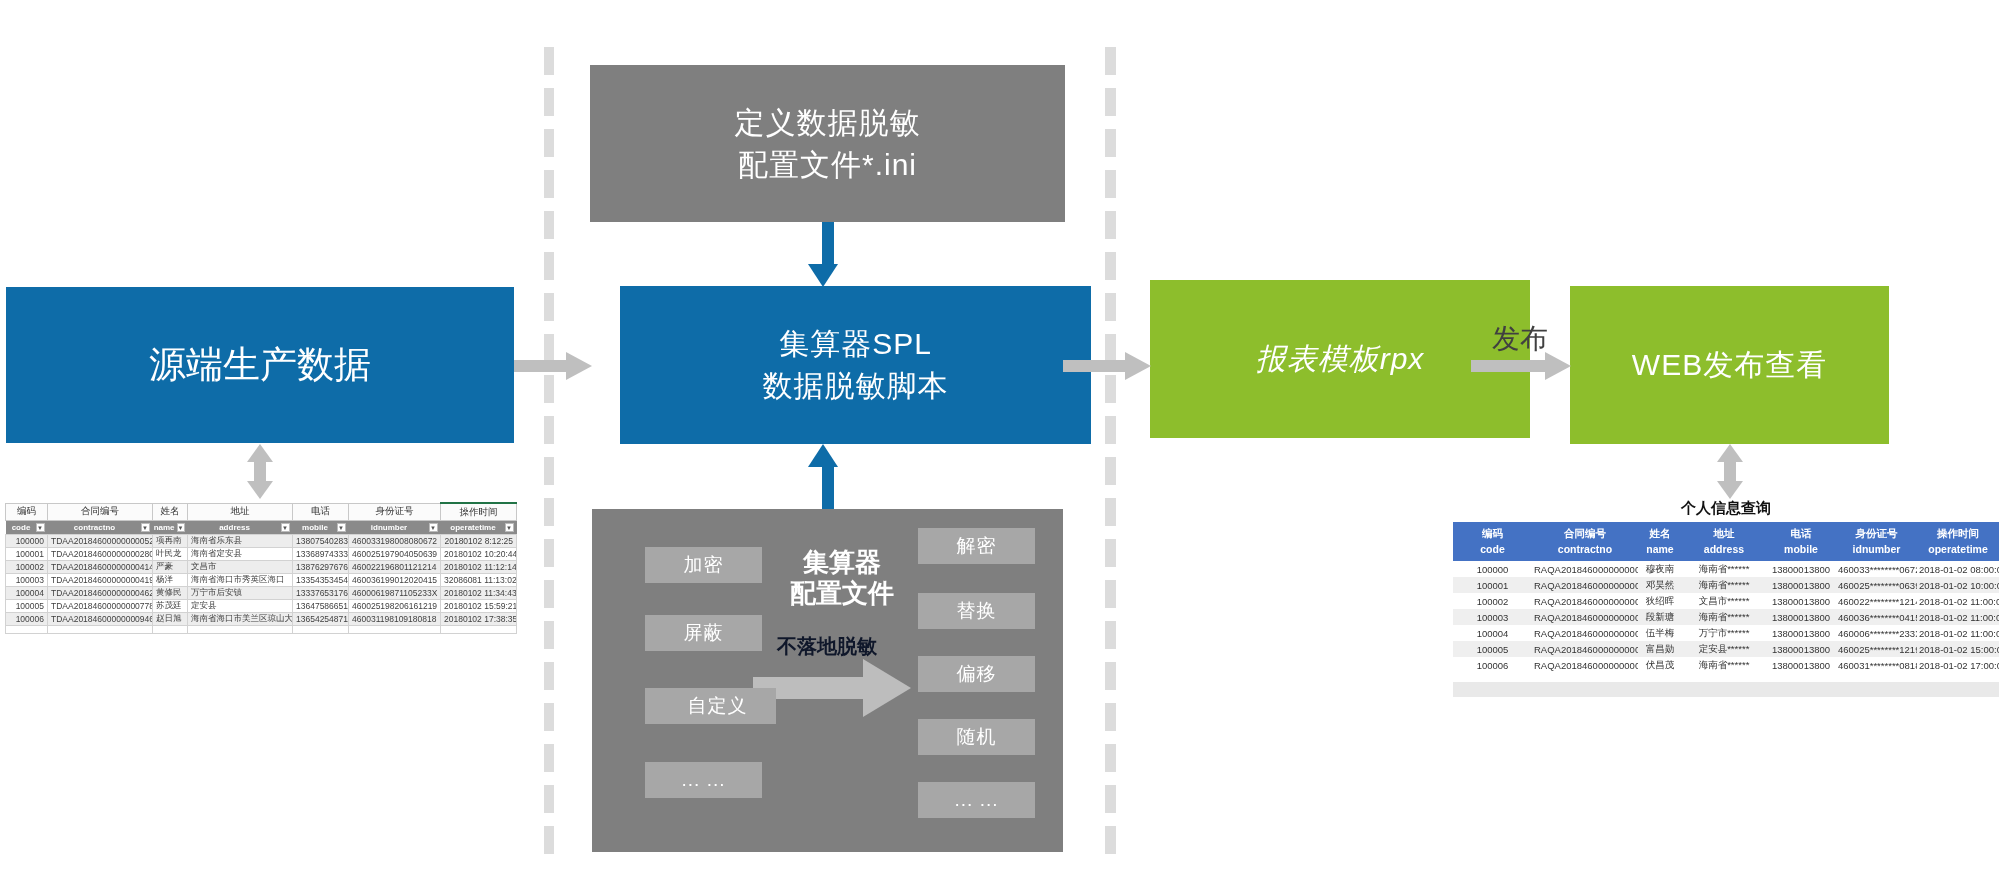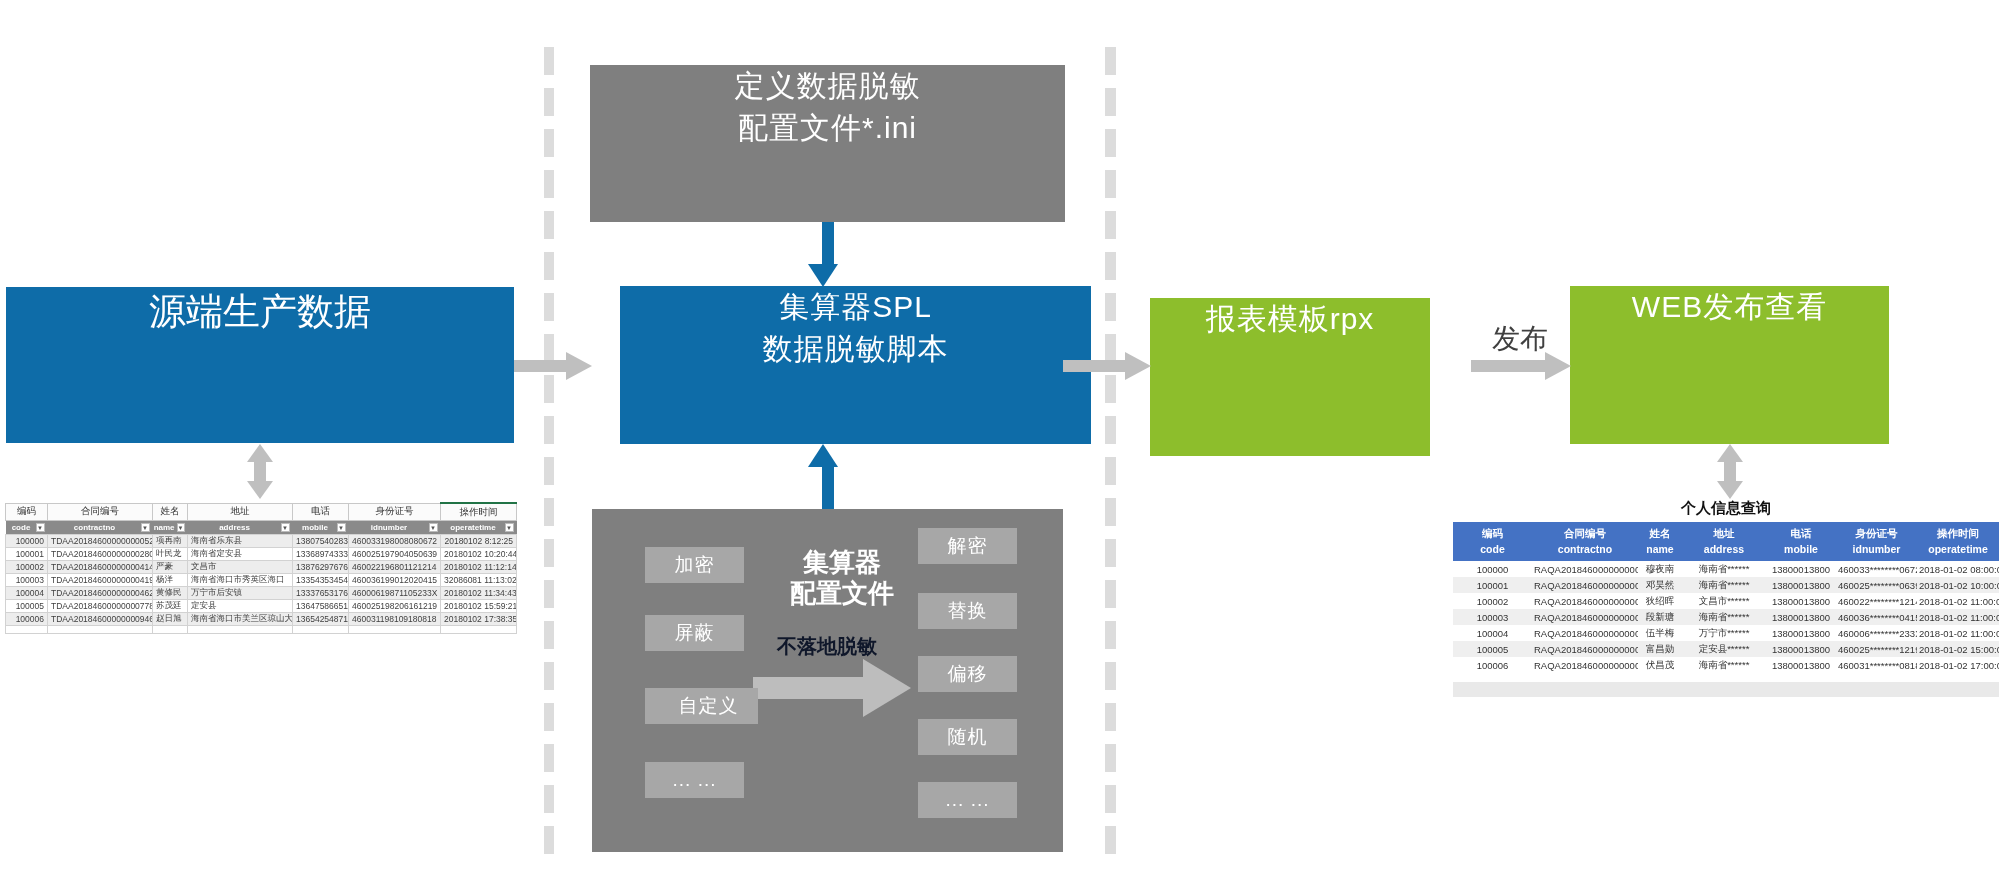--- a/index.html
+++ b/index.html
@@ -4,31 +4,31 @@
 <style>
   html,body{margin:0;padding:0;background:#fff;}
   body{font-family:"Liberation Sans","DejaVu Sans",sans-serif;}
   .canvas{position:relative;width:2015px;height:890px;background:#ffffff;overflow:hidden;}
 
   
   .vdash{position:absolute;top:47px;height:811px;
     background:repeating-linear-gradient(to bottom,#dcdcdc 0 28px,transparent 28px 41px);}
 
   
-  .pbox{position:absolute;display:flex;align-items:flex-start;justify-content:center;
+  .pbox{position:absolute;display:flex;align-items:center;justify-content:center;
     color:#fff;text-align:center;white-space:pre-line;}
   .pbox.blue{background:#0E6CA8;}
   .pbox.gray{background:#7F7F7F;}
   .pbox.green{background:#8DBE2C;}
   .biglabel{font-size:30px;line-height:1.4;letter-spacing:1px;}
 
   .box-source{left:6px;top:287px;width:508px;height:156px;font-size:37px;}
   .box-config{left:590px;top:65px;width:475px;height:157px;}
   .box-spl{left:592px;top:286px;width:471px;height:158px;margin-left:28px;}
-  .box-report{left:1150px;top:298px;width:280px;height:158px;}
+  .box-report{left:1150px;top:280px;width:380px;height:158px;font-style:italic;}
   .box-web{left:1570px;top:286px;width:319px;height:158px;}
 
   .publish-label{position:absolute;left:1470px;top:320px;width:100px;text-align:center;
     font-size:28px;color:#404040;}
 
   
   .stem{position:absolute;background:#BFBFBF;}
   .stem.blue{background:#0E6CA8;}
   .tri{position:absolute;width:0;height:0;}
   .tri-right{border-top:14px solid transparent;border-bottom:14px solid transparent;border-left:26px solid #BFBFBF;}
@@ -39,21 +39,21 @@
 
   
   .panel{position:absolute;left:592px;top:509px;width:471px;height:343px;background:#7F7F7F;}
   .panel .ptitle{position:absolute;left:140px;top:38px;width:220px;text-align:center;
     color:#fff;font-weight:bold;font-size:26px;line-height:1.2;white-space:pre-line;}
   .panel .parrow-label{position:absolute;left:160px;top:124px;width:150px;text-align:center;
     color:#0f172a;font-weight:bold;font-size:20px;}
   .panel .pstem{position:absolute;left:161px;top:168px;width:110px;height:22px;background:#BDBDBD;}
   .panel .phead{position:absolute;left:271px;top:150px;width:0;height:0;
     border-top:29px solid transparent;border-bottom:29px solid transparent;border-left:48px solid #BDBDBD;}
-  .item{position:absolute;width:99px;height:36px;background:#A7A7A7;color:#fff;
+  .item{position:absolute;width:117px;height:36px;background:#A7A7A7;color:#fff;
     display:flex;align-items:center;justify-content:center;font-size:19px;letter-spacing:1px;}
   .item.l{left:53px;}
   .item.r{left:326px;}
 
   
   .src-wrap{position:absolute;left:5px;top:502px;width:511px;}
   .src-wrap table{border-collapse:collapse;table-layout:fixed;width:511px;}
   .src-wrap th,.src-wrap td{overflow:hidden;white-space:nowrap;padding:0 3px;}
   .src-wrap thead tr.h-cn th{background:#FBFBFB;border:1px solid #C8C8C8;font-weight:normal;
     font-size:9.5px;color:#333;height:16px;text-align:center;}

